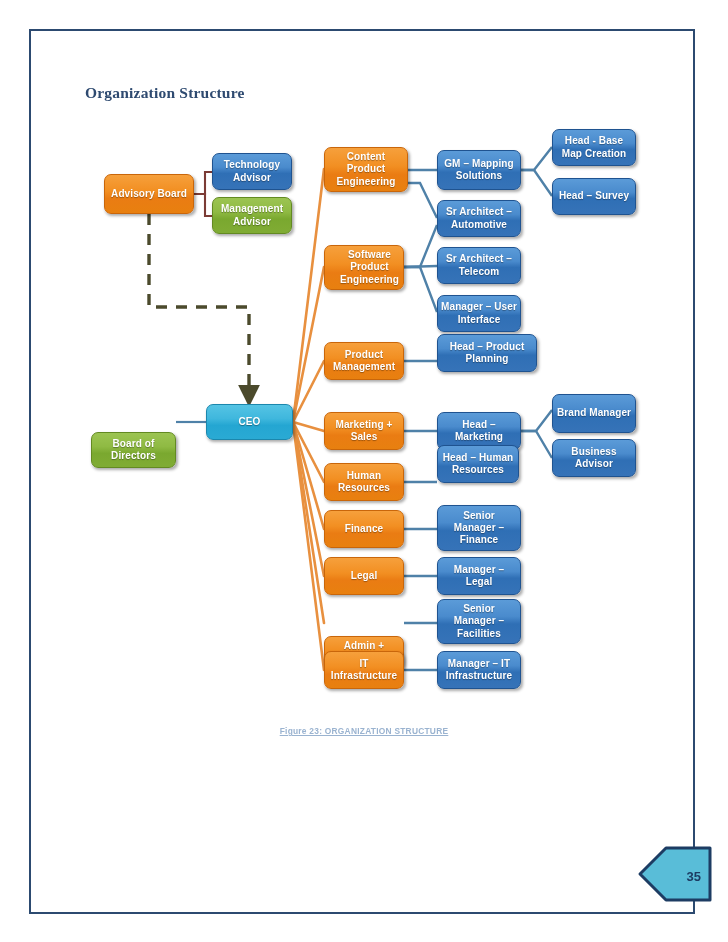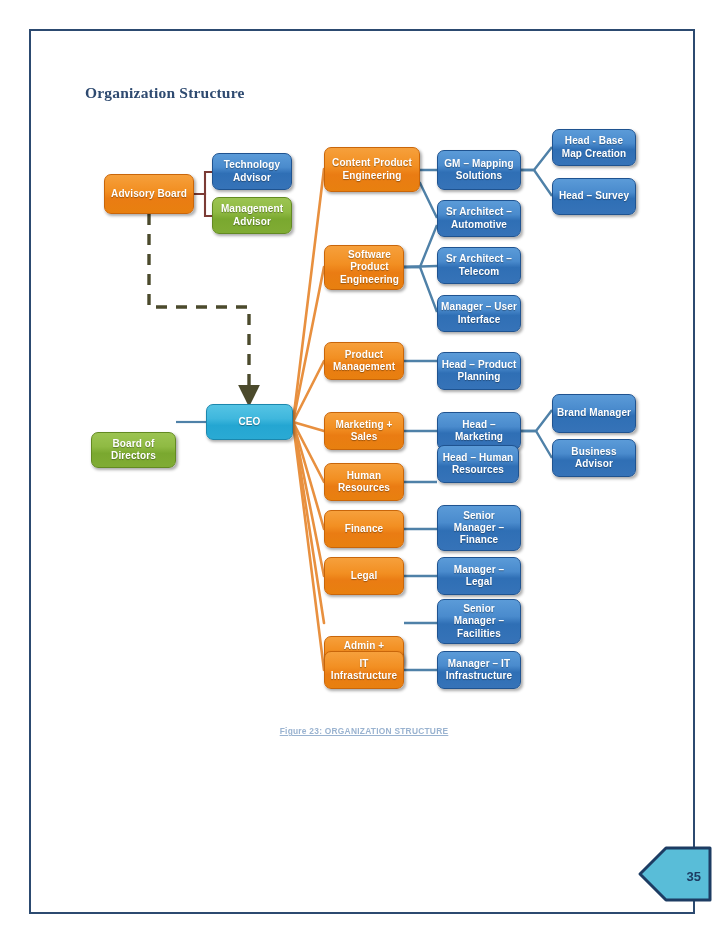--- a/index.html
+++ b/index.html
@@ -197,21 +197,21 @@
       </div>
       <div class="node green" style="left: 212px; top: 197px; width: 80px; height: 37px;">
         <span>Management Advisor</span>
       </div>
       <div class="node green" style="left: 91px; top: 404px; width: 85px; height: 36px; margin-top: 28px;">
         <span>Board of Directors</span>
       </div>
       <div class="node cyan" style="left: 206px; top: 404px; width: 87px; height: 36px;">
         <span>CEO</span>
       </div>
-      <div class="node orange" style="left: 324px; top: 147px; width: 96px; height: 45px;">
+      <div class="node orange" style="left: 324px; top: 147px; width: 84px; height: 45px;">
         <span>Content Product Engineering</span>
       </div>
       <div class="node blue" style="left: 437px; top: 150px; width: 84px; height: 40px;">
         <span>GM – Mapping Solutions</span>
       </div>
       <div class="node blue" style="left: 552px; top: 129px; width: 84px; height: 37px;">
         <span>Head - Base Map Creation</span>
       </div>
       <div class="node blue" style="left: 552px; top: 178px; width: 84px; height: 37px;">
         <span>Head – Survey</span>
@@ -224,21 +224,21 @@
       </div>
       <div class="node blue" style="left: 437px; top: 247px; width: 84px; height: 37px;">
         <span>Sr Architect – Telecom</span>
       </div>
       <div class="node blue" style="left: 437px; top: 295px; width: 84px; height: 37px;">
         <span>Manager – User Interface</span>
       </div>
       <div class="node orange" style="left: 324px; top: 342px; width: 80px; height: 38px;">
         <span>Product Management</span>
       </div>
-      <div class="node blue" style="left: 437px; top: 352px; width: 84px; height: 38px; justify-content: flex-end;">
+      <div class="node blue" style="left: 437px; top: 334px; width: 100px; height: 38px; justify-content: flex-end;">
         <span>Head – Product Planning</span>
       </div>
       <div class="node orange" style="left: 324px; top: 412px; width: 80px; height: 38px;">
         <span>Marketing + Sales</span>
       </div>
       <div class="node blue" style="left: 437px; top: 412px; width: 84px; height: 38px;">
         <span>Head – Marketing</span>
       </div>
       <div class="node blue" style="left: 552px; top: 394px; width: 84px; height: 39px;">
         <span>Brand Manager</span>

